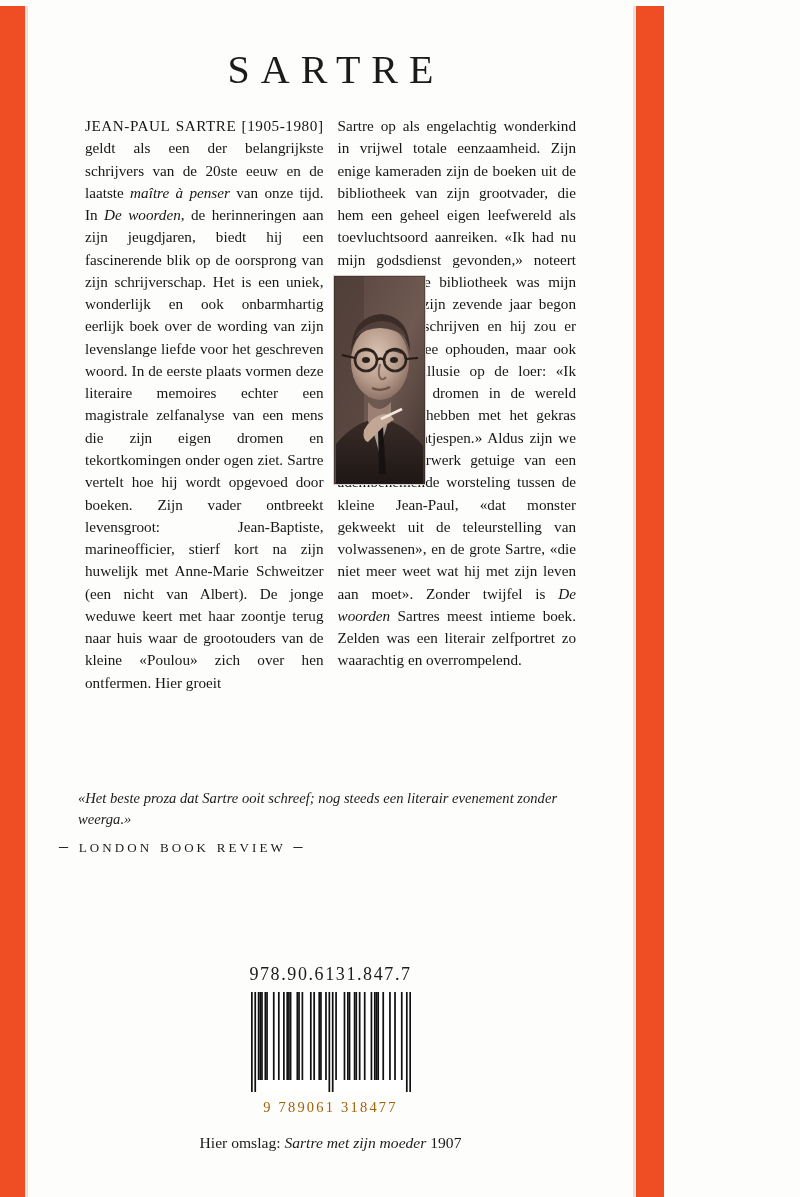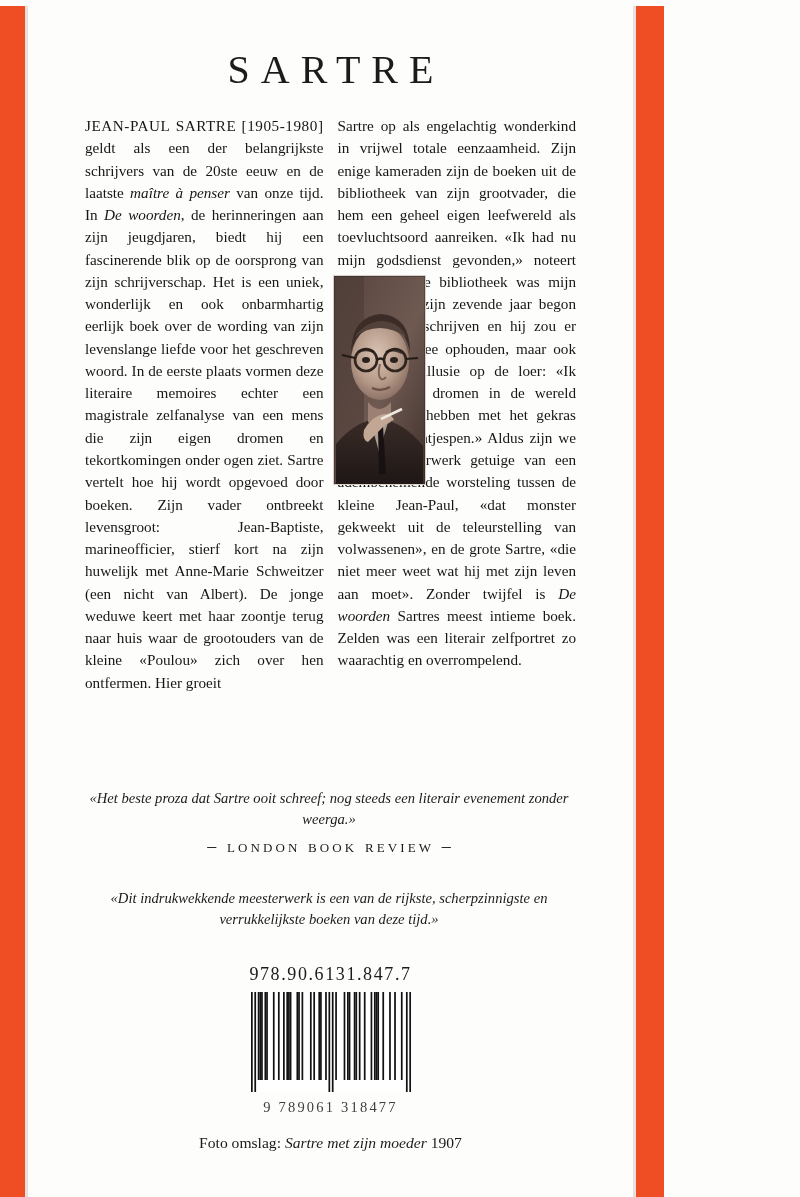--- a/index.html
+++ b/index.html
@@ -92,21 +92,21 @@
   .smallcaps {
     font-variant: small-caps;
     letter-spacing: 0.55px;
   }
 
   .quotes {
     position: absolute;
     left: 28px;
     right: 31px;
     top: 782px;
-    text-align: center;
+    text-align: left;
     color: #1a1a1a;
   }
   .quote-text {
     font-style: italic;
     font-size: 14.6px;
     line-height: 1.42;
     margin: 0 22px;
   }
   .quote-source {
     font-size: 18px;
@@ -133,21 +133,21 @@
   }
   .barcode {
     display: inline-block;
     background: #ffffff;
     padding: 0;
     line-height: 0;
   }
   .isbn-bottom {
     font-size: 14.5px;
     letter-spacing: 2.2px;
-    color: #404040;
+    color: #a16207;
     margin-top: 3px;
   }
   .caption {
     position: absolute;
     left: 0;
     right: 0;
     top: 1128px;
     text-align: center;
     font-size: 15.6px;
     color: #1b1b1b;
@@ -229,21 +229,20 @@
         <p><span>Sartre op als engelachtig wonderkind in vrijwel totale eenzaamheid. Zijn enige kameraden zijn de boeken uit de bibliotheek van zijn grootvader, die hem een geheel eigen leefwereld als toevluchtsoord aanreiken. «Ik had nu mijn godsdienst gevonden,» noteert Sartre, «en de bibliotheek was mijn tempel.» Op zijn zevende jaar begon hij zelf met schrijven en hij zou er nooit meer mee ophouden, maar ook hier lag de illusie op de loer: «Ik meende mijn dromen in de wereld verankerd te hebben met het gekras van een kroontjespen.» Aldus zijn we in dit meesterwerk getuige van een adembenemende worsteling tussen de kleine Jean-Paul, «dat monster gekweekt uit de teleurstelling van volwassenen», en de grote Sartre, «die niet meer weet wat hij met zijn leven aan moet». Zonder twijfel is </span><i>De woorden</i><span> Sartres meest intieme boek. Zelden was een literair zelfportret zo waarachtig en overrompelend.</span></p>
       </div>
     </div>
 
     <div class="quotes">
       <div class="quote-block-1">
         <div class="quote-text">«Het beste proza dat Sartre ooit schreef; nog steeds een literair evenement zonder weerga.»</div>
         <div class="quote-source">– LONDON BOOK REVIEW –</div>
       </div>
       <div class="quote-block-2">
-        <div class="quote-text">«Dit indrukwekkende meesterwerk is een van de rijkste, scherpzinnigste en verrukkelijkste boeken van deze tijd.»</div>
       </div>
     </div>
 
     <div class="barcode-wrap">
       <div class="isbn-top">978.90.6131.847.7</div>
       <div class="barcode">
         <svg id="barcode-svg" width="160" height="100" viewBox="0 0 160 100">
             <rect x="0" y="0" width="160" height="100" fill="#ffffff"></rect>
             <rect x="0.000" y="0" width="1.718" height="100" fill="#111111"></rect>
             <rect x="3.368" y="0" width="1.718" height="100" fill="#111111"></rect>
@@ -284,16 +283,16 @@
             <rect x="138.105" y="0" width="1.718" height="88" fill="#111111"></rect>
             <rect x="143.158" y="0" width="1.718" height="88" fill="#111111"></rect>
             <rect x="149.895" y="0" width="1.718" height="88" fill="#111111"></rect>
             <rect x="154.947" y="0" width="1.718" height="100" fill="#111111"></rect>
             <rect x="158.316" y="0" width="1.718" height="100" fill="#111111"></rect>
           </svg>
       </div>
       <div class="isbn-bottom">9  789061  318477</div>
     </div>
 
-    <div class="caption"><span>Foto omslag: </span><i>Sartre met zijn moeder</i><span> 1907</span></div>
+    <div class="caption"><span>Hier omslag: </span><i>Sartre met zijn moeder</i><span> 1907</span></div>
 
   </div>
 </div>
 
 </body></html>

